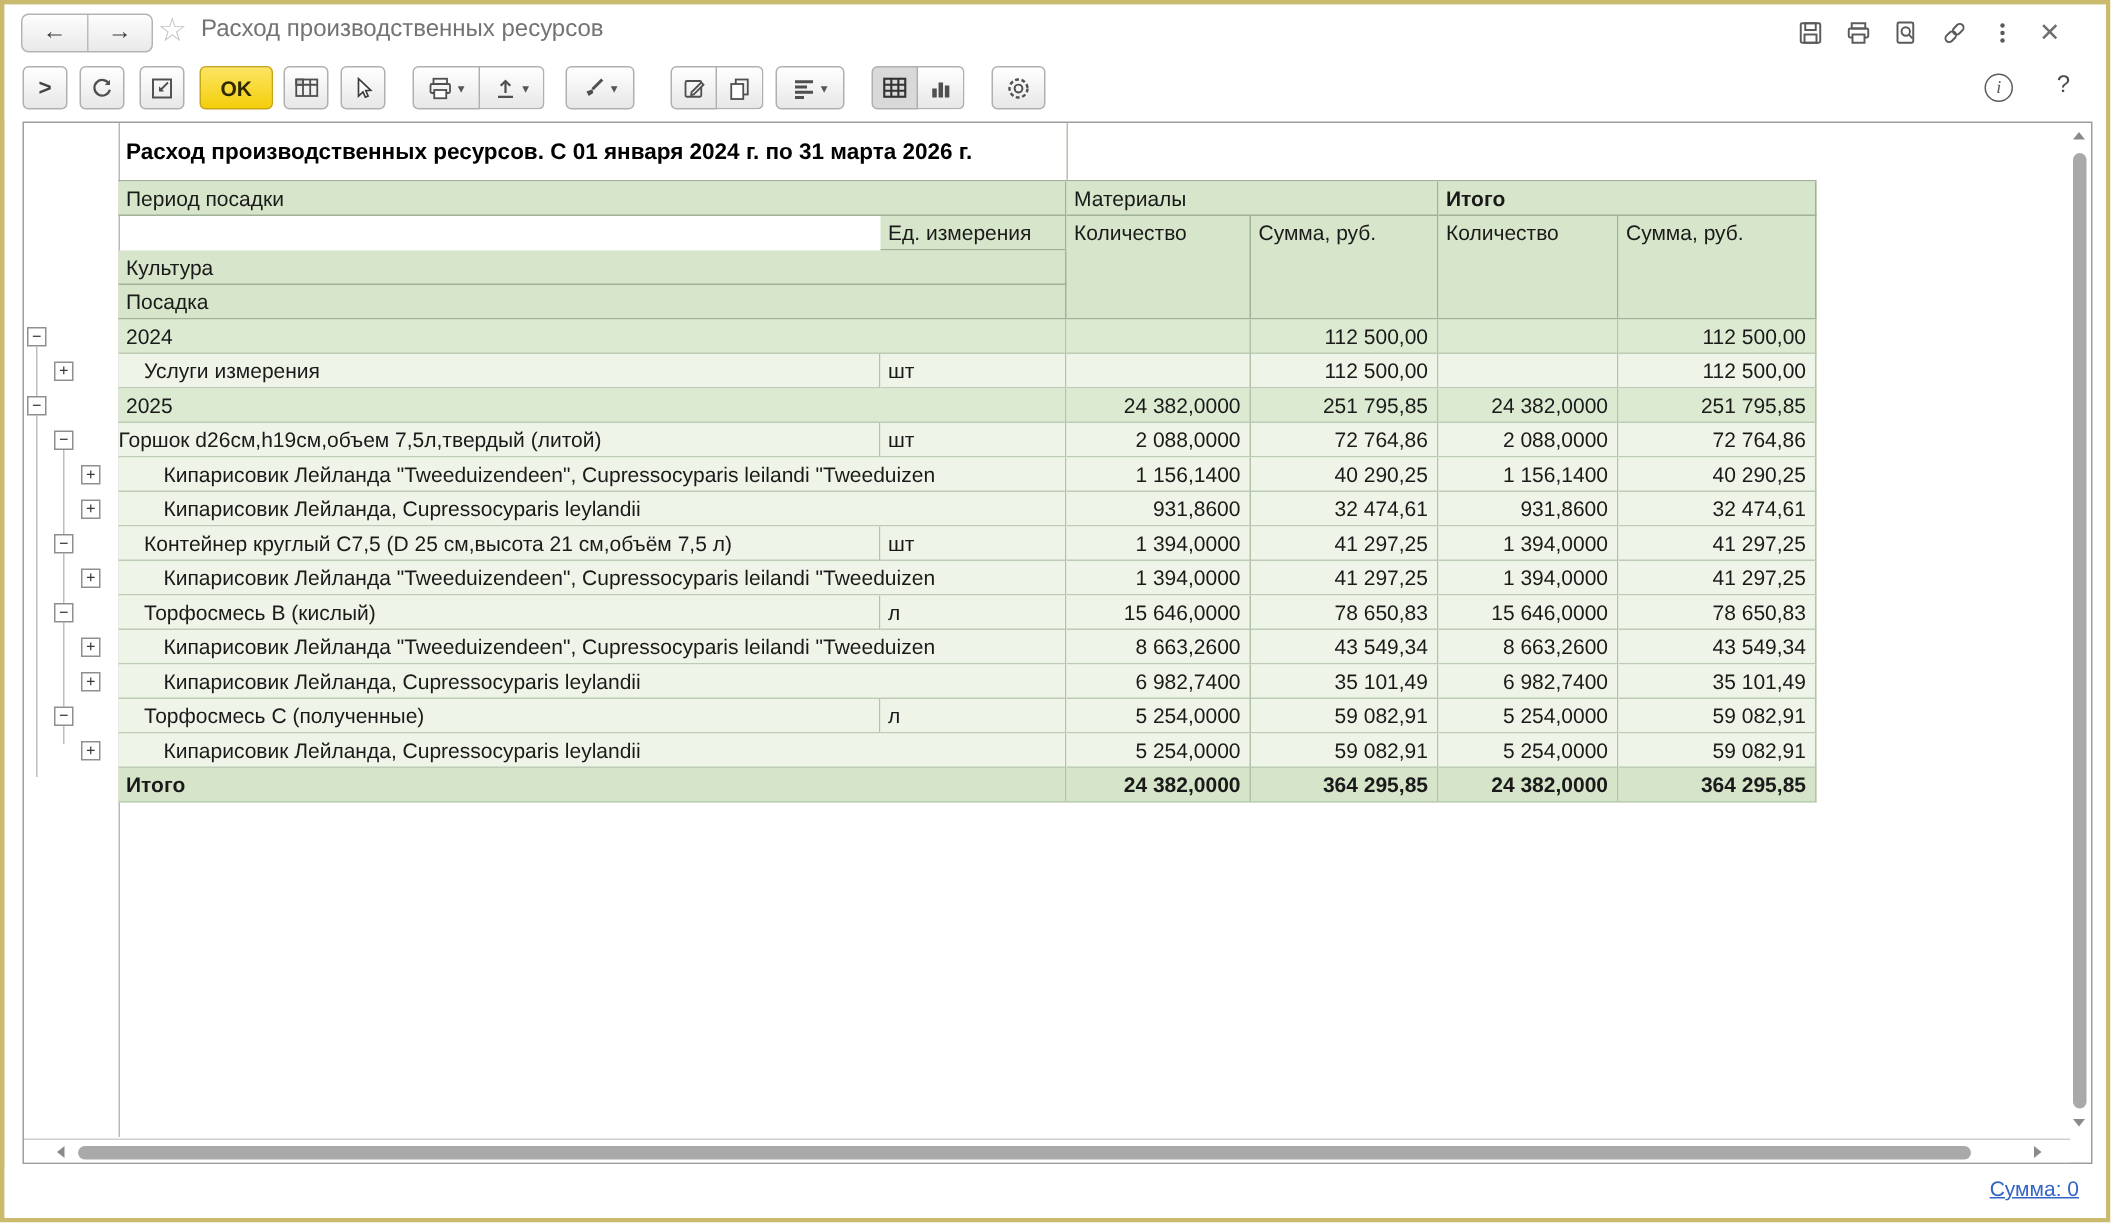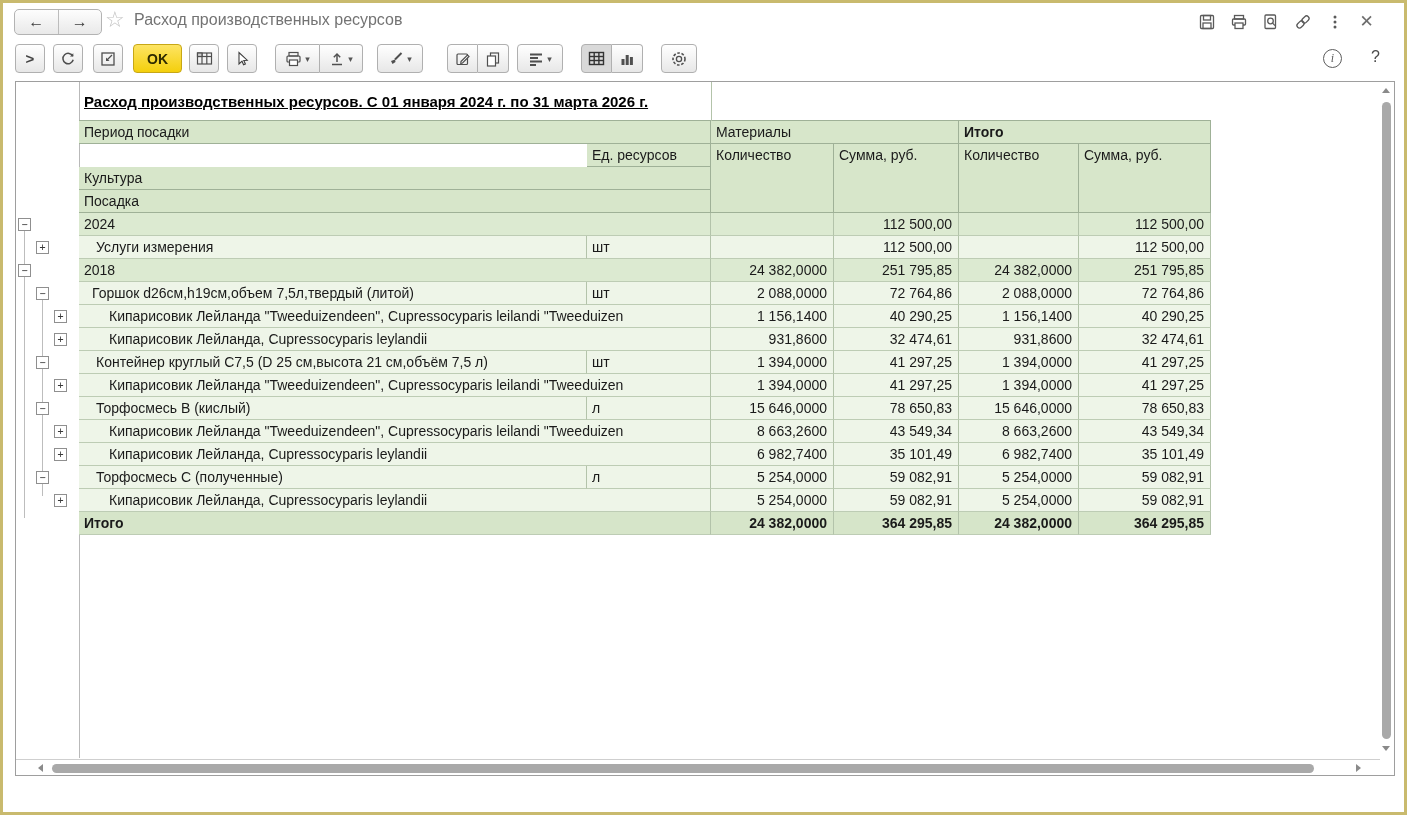--- a/index.html
+++ b/index.html
@@ -39,21 +39,21 @@
   .infoicon{position:absolute;top:9px;width:19px;height:19px;border:1.4px solid #5c5c5c;border-radius:50%;
     font-size:12px;font-style:italic;font-family:"Liberation Serif",serif;
     display:flex;align-items:center;justify-content:center;color:#5c5c5c;}
   .helpicon{position:absolute;top:8px;font-size:16px;color:#4a4a4a;}
   
   .report{position:absolute;left:12px;top:78px;width:1380px;height:695px;
     border:1px solid #9e9e9e;background:#fff;overflow:hidden;}
   .gutter-line{position:absolute;left:63px;top:0;height:676px;width:0;border-left:1px solid #b9b9b9;}
   .rpt-title{position:absolute;left:63px;top:0;width:1132px;height:39px;
     display:flex;align-items:center;padding-left:5px;font-size:15px;font-weight:bold;color:#000;
-    border-bottom:1px solid #9fb197;white-space:nowrap;overflow:hidden;text-decoration:underline;}
+    border-bottom:1px solid #9fb197;white-space:nowrap;overflow:hidden;}
   .title-vline{position:absolute;left:695px;top:0;height:39px;width:0;border-left:1px solid #b3c3aa;}
   .hcell{position:absolute;background:#d7e6ca;border-right:1px solid #9fb197;border-bottom:1px solid #9fb197;
     font-size:14px;display:flex;align-items:flex-start;padding:3px 0 0 5px;white-space:nowrap;overflow:hidden;}
   .hbold{font-weight:bold;}
   .cell{position:absolute;border-right:1px solid #b3c3aa;border-bottom:1px solid #bdccb4;
     font-size:14px;display:flex;align-items:center;white-space:nowrap;overflow:hidden;}
   .num{justify-content:flex-end;padding-right:6px;}
   .k-group{background:#dcead1;}
   .k-resource,.k-culture{background:#eef5e8;}
   .k-total{background:#d6e5c9;font-weight:bold;}
@@ -237,21 +237,21 @@
 
   <div class="report">
     <div class="gutter-line"></div>
 
     <div class="rpt-title">Расход производственных ресурсов. С 01 января 2024 г. по 31 марта 2026 г.</div>
     <div class="title-vline"></div>
 
     <div class="hcell" style="left:63px;top:39px;width:632px;height:23px;">Период посадки</div>
     <div class="hcell" style="left:695px;top:39px;width:248px;height:23px;">Материалы</div>
     <div class="hcell hbold" style="left:943px;top:39px;width:252px;height:23px;">Итого</div>
-    <div class="hcell" style="left:571px;top:62px;width:124px;height:23px;">Ед. ресурсов</div>
+    <div class="hcell" style="left:571px;top:62px;width:124px;height:23px;">Ед. измерения</div>
     <div class="hcell" style="left:695px;top:62px;width:123px;height:69px;">Количество</div>
     <div class="hcell" style="left:818px;top:62px;width:125px;height:69px;">Сумма, руб.</div>
     <div class="hcell" style="left:943px;top:62px;width:120px;height:69px;">Количество</div>
     <div class="hcell" style="left:1063px;top:62px;width:132px;height:69px;">Сумма, руб.</div>
     <div class="hcell" style="left:63px;top:85px;width:632px;height:23px;">Культура</div>
     <div class="hcell" style="left:63px;top:108px;width:632px;height:23px;">Посадка</div>
 
     <div class="tline" style="left:8px;top:149px;height:287px;"></div>
     <div class="tline" style="left:26px;top:218px;height:196px;"></div>
 
@@ -262,27 +262,27 @@
         <div class="cell num k-group" style="left: 943px; top: 131px; width: 120px; height: 23px;"></div>
         <div class="cell num k-group" style="left: 1063px; top: 131px; width: 132px; height: 23px;">112 500,00</div>
         <div class="expander" style="left: 2px; top: 136px; width: 13px; height: 13px;">−</div>
         <div class="cell k-resource" style="left: 63px; top: 154px; width: 508px; height: 23px; padding-left: 17px;">Услуги измерения</div>
         <div class="cell k-resource" style="left: 571px; top: 154px; width: 124px; height: 23px; padding-left: 5px;">шт</div>
         <div class="cell num k-resource" style="left: 695px; top: 154px; width: 123px; height: 23px;"></div>
         <div class="cell num k-resource" style="left: 818px; top: 154px; width: 125px; height: 23px;">112 500,00</div>
         <div class="cell num k-resource" style="left: 943px; top: 154px; width: 120px; height: 23px;"></div>
         <div class="cell num k-resource" style="left: 1063px; top: 154px; width: 132px; height: 23px;">112 500,00</div>
         <div class="expander" style="left: 20px; top: 159px; width: 13px; height: 13px;">+</div>
-        <div class="cell k-group" style="left: 63px; top: 177px; width: 632px; height: 23px; padding-left: 5px;">2018</div>
+        <div class="cell k-group" style="left: 63px; top: 177px; width: 632px; height: 23px; padding-left: 5px;">2025</div>
         <div class="cell num k-group" style="left: 695px; top: 177px; width: 123px; height: 23px;">24 382,0000</div>
         <div class="cell num k-group" style="left: 818px; top: 177px; width: 125px; height: 23px;">251 795,85</div>
         <div class="cell num k-group" style="left: 943px; top: 177px; width: 120px; height: 23px;">24 382,0000</div>
         <div class="cell num k-group" style="left: 1063px; top: 177px; width: 132px; height: 23px;">251 795,85</div>
         <div class="expander" style="left: 2px; top: 182px; width: 13px; height: 13px;">−</div>
-        <div class="cell k-resource" style="left: 63px; top: 200px; width: 508px; height: 23px; padding-left: 13px; text-align: center;">Горшок d26см,h19см,объем 7,5л,твердый (литой)</div>
+        <div class="cell k-resource" style="left: 63px; top: 200px; width: 508px; height: 23px; padding-left: 0; text-align: center;">Горшок d26см,h19см,объем 7,5л,твердый (литой)</div>
         <div class="cell k-resource" style="left: 571px; top: 200px; width: 124px; height: 23px; padding-left: 5px;">шт</div>
         <div class="cell num k-resource" style="left: 695px; top: 200px; width: 123px; height: 23px;">2 088,0000</div>
         <div class="cell num k-resource" style="left: 818px; top: 200px; width: 125px; height: 23px;">72 764,86</div>
         <div class="cell num k-resource" style="left: 943px; top: 200px; width: 120px; height: 23px;">2 088,0000</div>
         <div class="cell num k-resource" style="left: 1063px; top: 200px; width: 132px; height: 23px;">72 764,86</div>
         <div class="expander" style="left: 20px; top: 205px; width: 13px; height: 13px;">−</div>
         <div class="cell k-culture" style="left: 63px; top: 223px; width: 632px; height: 23px; padding-left: 30px;">Кипарисовик Лейланда "Tweeduizendeen", Cupressocyparis leilandi "Tweeduizen</div>
         <div class="cell num k-culture" style="left: 695px; top: 223px; width: 123px; height: 23px;">1 156,1400</div>
         <div class="cell num k-culture" style="left: 818px; top: 223px; width: 125px; height: 23px;">40 290,25</div>
         <div class="cell num k-culture" style="left: 943px; top: 223px; width: 120px; height: 23px;">1 156,1400</div>
@@ -352,14 +352,17 @@
       <div class="arr arr-down" style="left:3px;top:664px;"></div>
     </div>
 
     <div class="hsb">
       <div class="arr arr-left" style="left:22px;top:4px;"></div>
       <div class="hthumb"></div>
       <div class="arr arr-right" style="left:1340px;top:4px;"></div>
     </div>
   </div>
 
+  <div class="statusbar">
+    <span class="sumlink">Сумма: 0</span>
+  </div>
 
 </div>
 
 </body></html>

